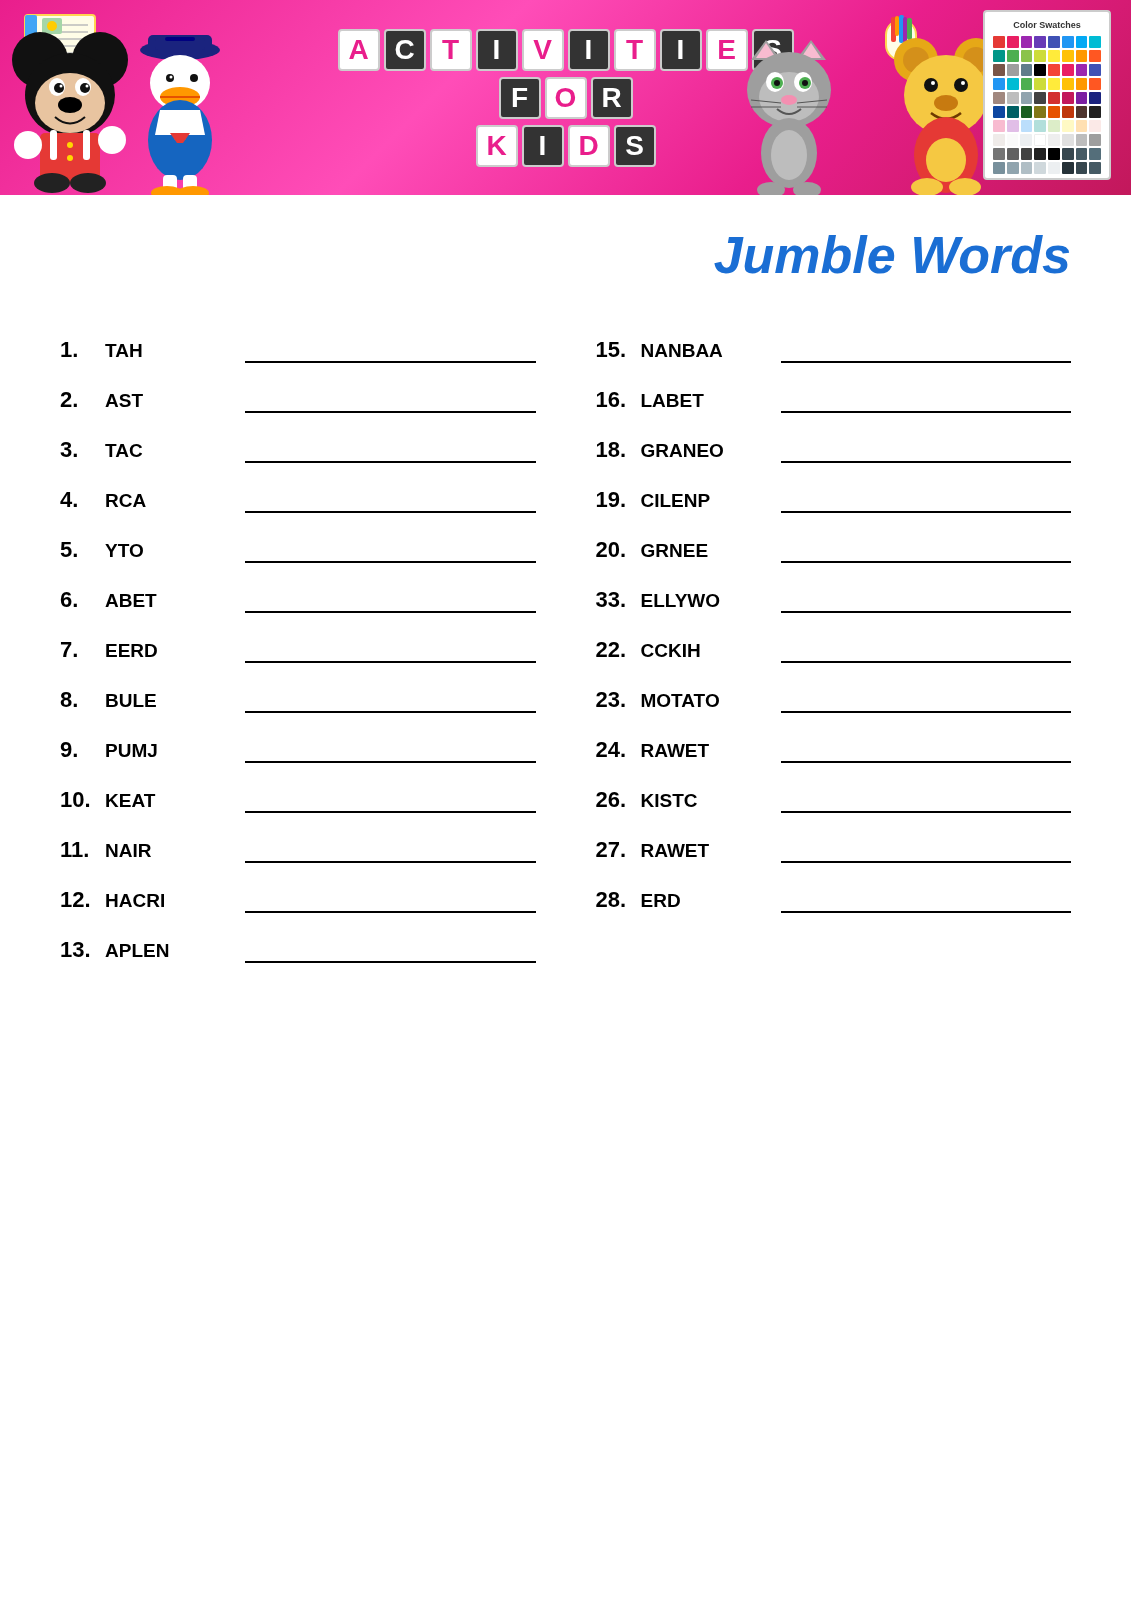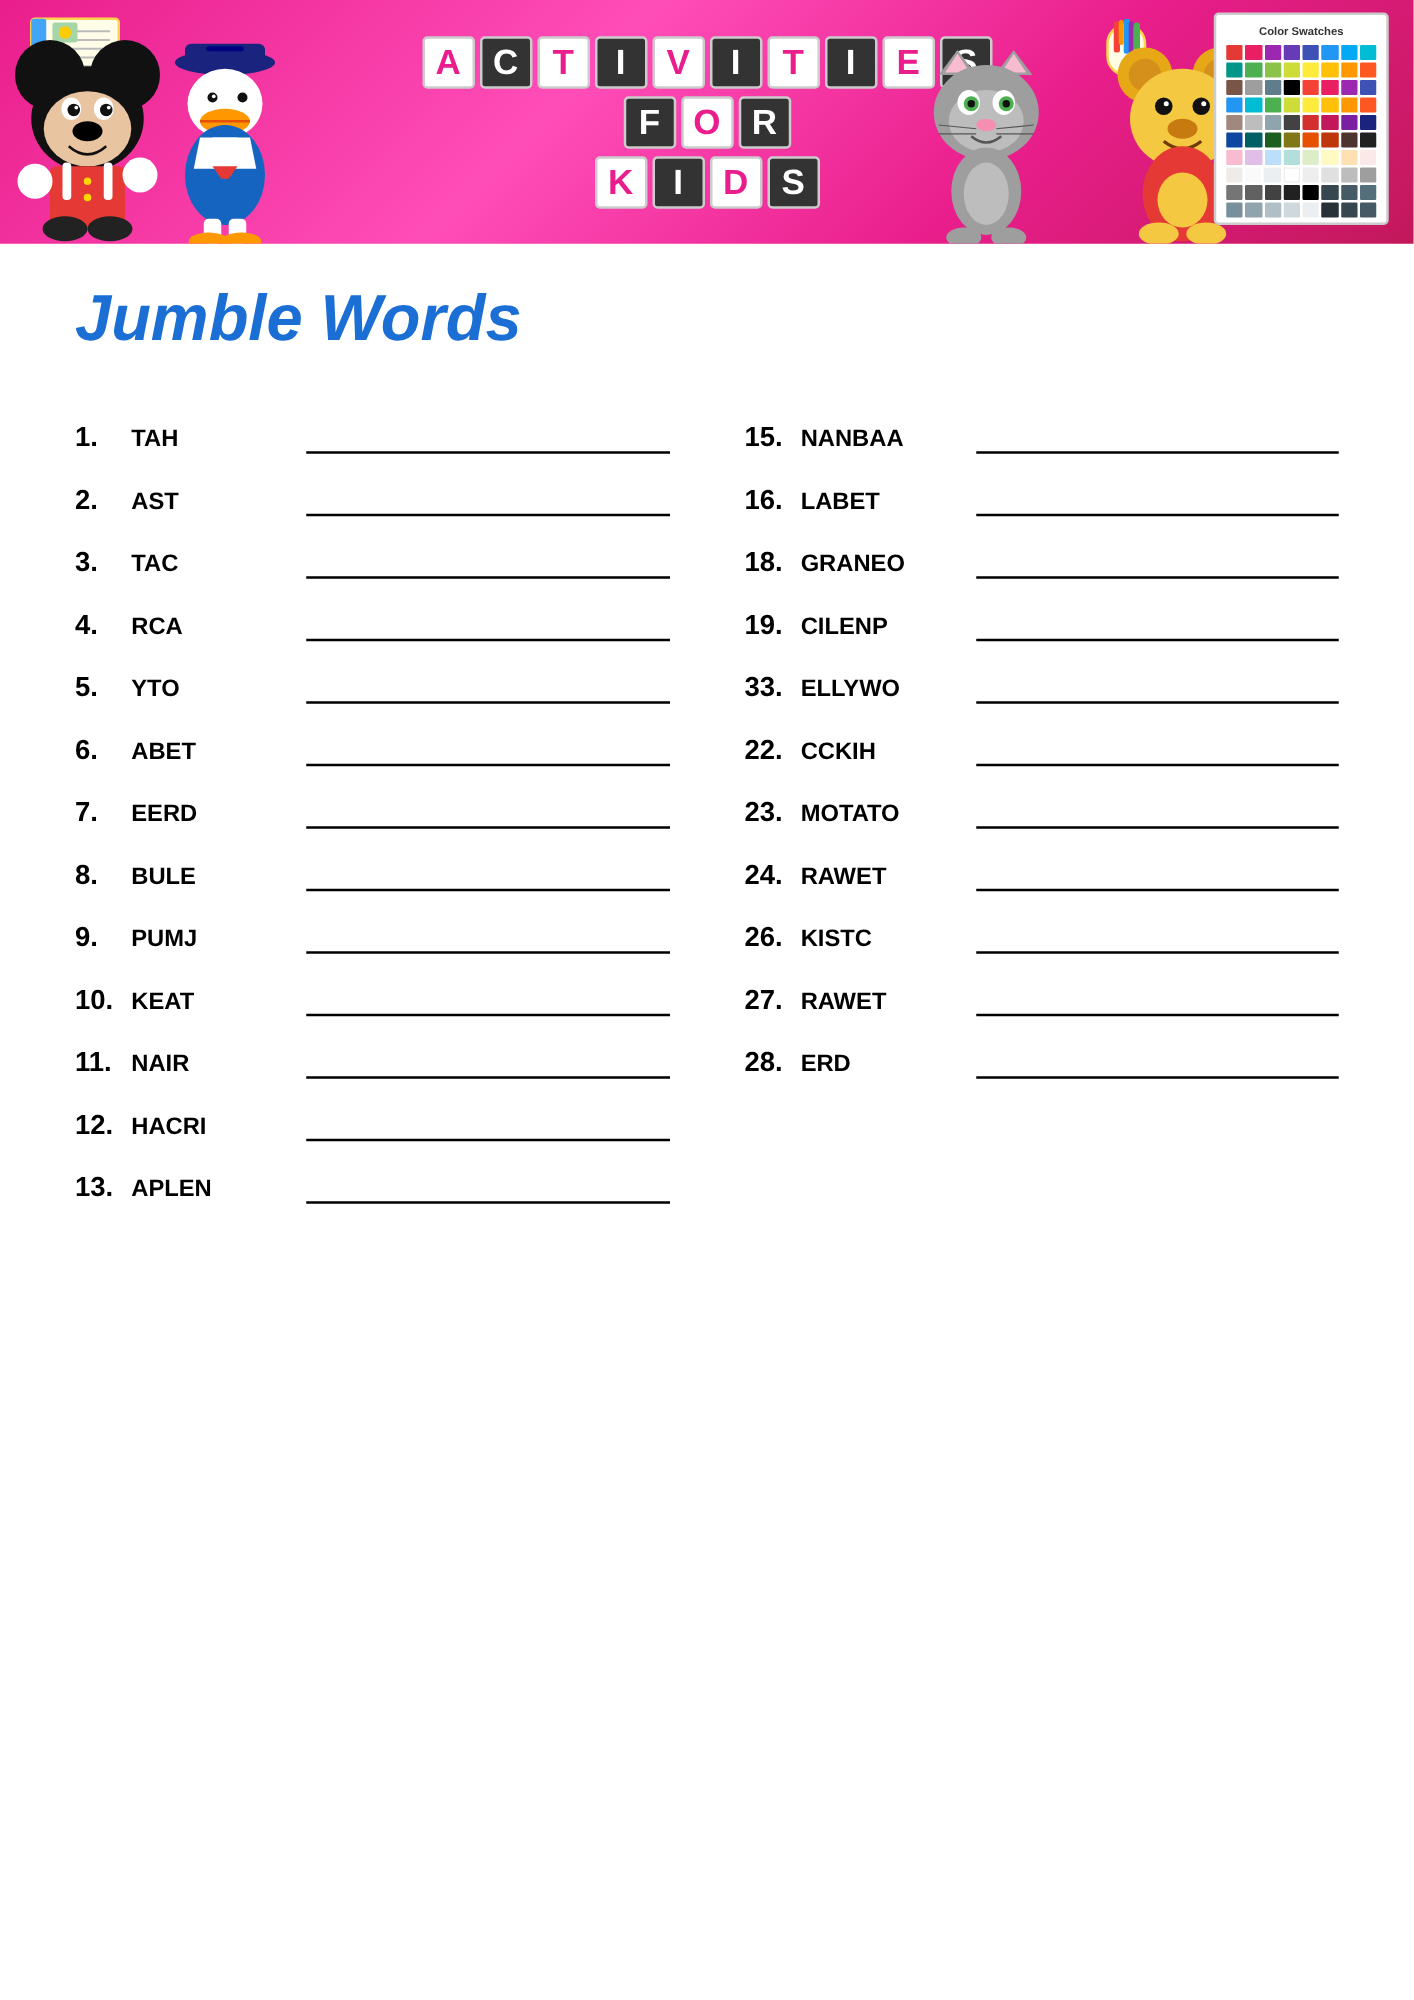--- a/index.html
+++ b/index.html
@@ -119,21 +119,21 @@
       top: 15px;
       width: 80px;
       height: 60px;
       z-index: 3;
     }
 
     .color-palette {
       position: absolute;
       right: 20px;
       top: 10px;
-      width: 140px;
+      width: 128px;
       height: 170px;
       background: #fff;
       border: 2px solid #ccc;
       border-radius: 4px;
       z-index: 3;
       padding: 8px;
       display: flex;
       flex-direction: column;
       gap: 2px;
     }
@@ -148,21 +148,21 @@
       height: 12px;
       border-radius: 1px;
     }
 
     
     .page-content {
       padding: 30px 60px 40px 60px;
     }
 
     .page-title {
-      text-align: left;
+      text-align: right;
       font-size: 52px;
       font-weight: 800;
       color: #1a6ed4;
       margin-bottom: 40px;
       font-style: italic;
     }
 
     .words-grid {
       display: grid;
       grid-template-columns: 1fr 1fr;
@@ -597,20 +597,25 @@
     <span class="word-number">18.</span>
     <span class="word-text">GRANEO</span>
     <div class="word-line"></div>
   </div>
         <div class="word-item">
     <span class="word-number">19.</span>
     <span class="word-text">CILENP</span>
     <div class="word-line"></div>
   </div>
         <div class="word-item">
+    <span class="word-number">20.</span>
+    <span class="word-text">GRNEE</span>
+    <div class="word-line"></div>
+  </div>
+        <div class="word-item">
     <span class="word-number">33.</span>
     <span class="word-text">ELLYWO</span>
     <div class="word-line"></div>
   </div>
         <div class="word-item">
     <span class="word-number">22.</span>
     <span class="word-text">CCKIH</span>
     <div class="word-line"></div>
   </div>
         <div class="word-item">

